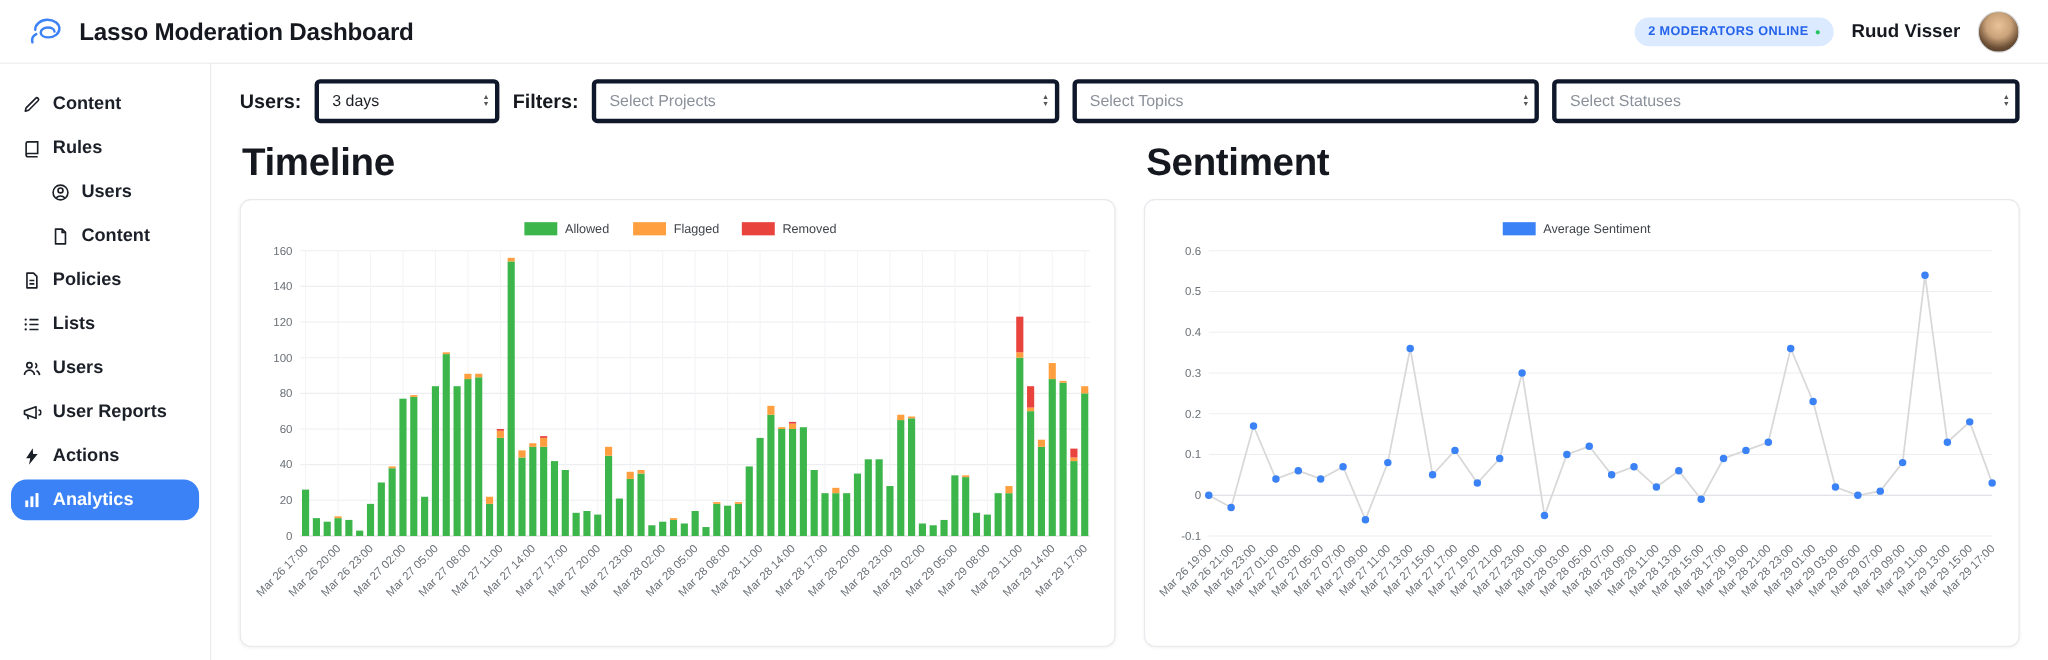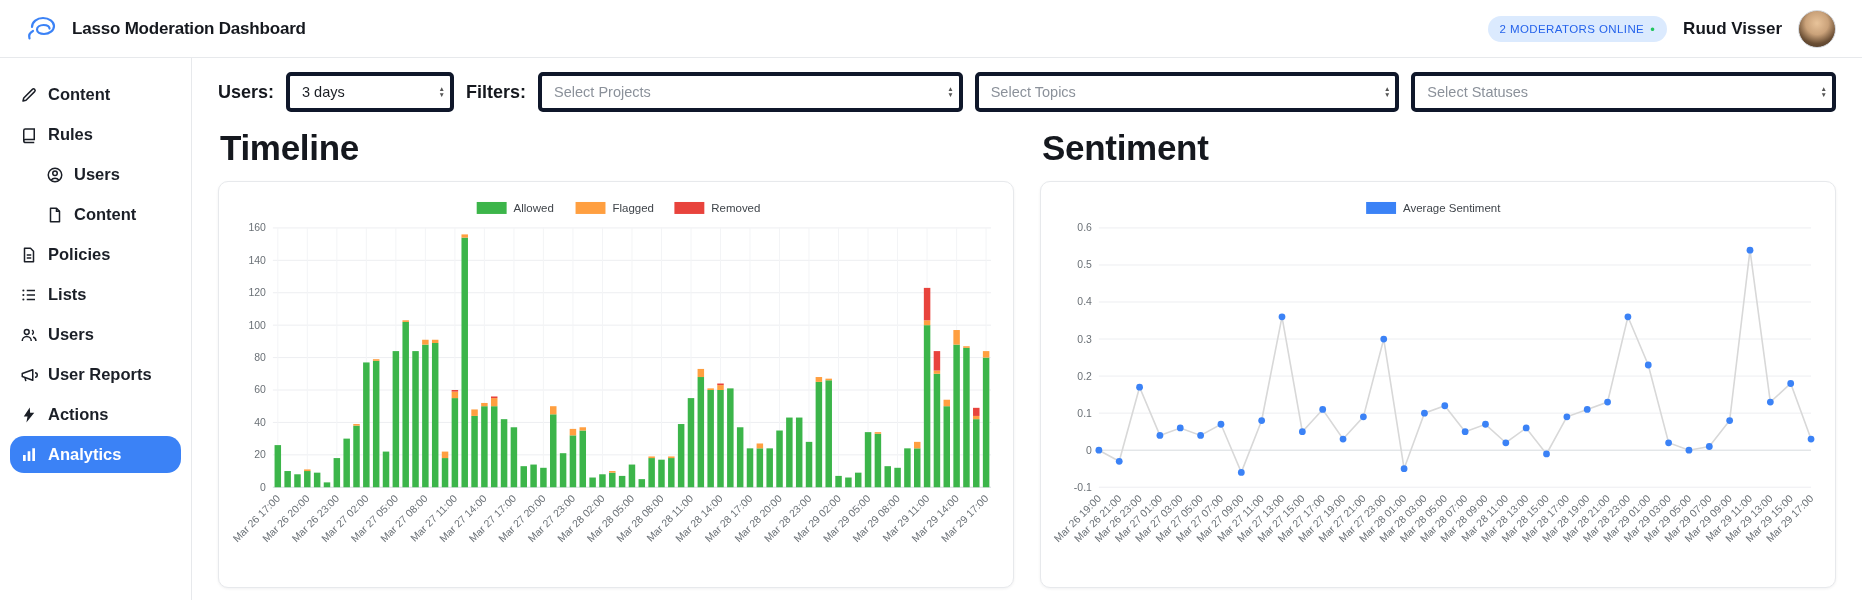--- a/index.html
+++ b/index.html
@@ -9,24 +9,24 @@
     background:#ffffff; color:#15181e;
     font-family:"Liberation Sans", sans-serif;
   }
 
   
   header {
     height:58px; display:flex; align-items:center; justify-content:space-between;
     padding:0 26px; border-bottom:1px solid #e7e9ec; background:#fff;
   }
   .hleft { display:flex; align-items:center; gap:12px; }
-  .app-title { font-size:17px; font-weight:700; margin:0; letter-spacing:-0.2px; }
+  .app-title { font-size:22px; font-weight:700; margin:0; letter-spacing:-0.2px; }
   .hright { display:flex; align-items:center; gap:16px; }
   .badge {
-    background:#dbeafe; color:#2563eb; font-size:11.5px; font-weight:400;
+    background:#dbeafe; color:#2563eb; font-size:11.5px; font-weight:700;
     letter-spacing:.4px; padding:7px 12px; border-radius:15px;
     display:flex; gap:6px; align-items:flex-end; white-space:nowrap;
   }
   .badge .dot { color:#22c55e; font-size:13px; line-height:10px; }
   .user-name { font-size:17px; font-weight:700; }
   .avatar {
     width:38px; height:38px; border-radius:50%; border:1px solid #d5d8dd;
     background: radial-gradient(circle at 50% 34%, #e8c39a 0%, #caa27a 38%, #6b4f35 68%, #3e2f20 100%);
   }
 

